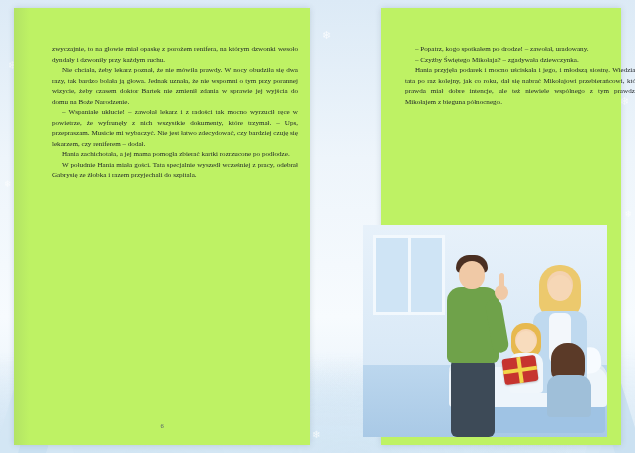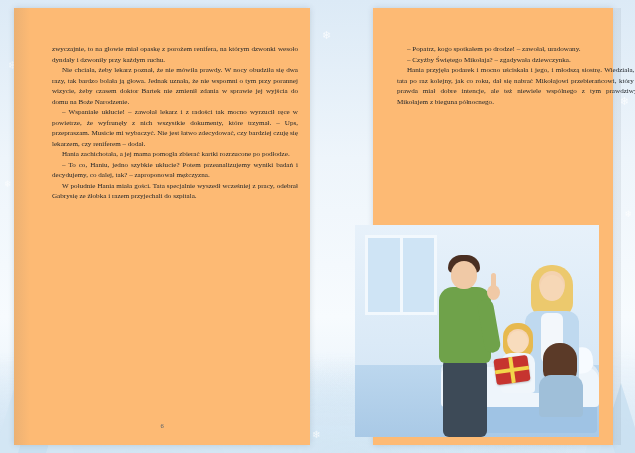--- a/index.html
+++ b/index.html
@@ -57,25 +57,25 @@
     opacity: .75;
     font-size: 11px;
     line-height: 1;
     font-family: "DejaVu Sans", sans-serif;
   }
   
   .sheet {
     position: absolute;
     top: 8px;
     height: 437px;
-    background: #fdba74;
+    background: #bef264;
     box-shadow: 0 0 6px rgba(60,80,100,.18);
   }
   .sheet.left  { left: 14px;  width: 296px; }
-  .sheet.right { right: 22px; width: 240px; }
+  .sheet.right { right: 14px; width: 240px; }
   .gutter-shadow-l {
     position: absolute; top: 8px; height: 437px; width: 16px;
     right: 14px;
     background: linear-gradient(90deg, rgba(0,0,0,0) 0%, rgba(80,95,110,.10) 100%);
     pointer-events: none;
   }
   .gutter-shadow-r {
     position: absolute; top: 8px; height: 437px; width: 16px;
     left: 14px;
     background: linear-gradient(270deg, rgba(0,0,0,0) 0%, rgba(80,95,110,.10) 100%);
@@ -252,21 +252,20 @@
   <span class="snow" style="right:6px;top:96px;">❄</span>
   <span class="snow" style="right:3px;top:210px;font-size:9px;">❄</span>
   <span class="snow" style="left:312px;top:430px;font-size:10px;">❄</span>
 
   <div class="sheet left">
     <div class="col left">
       <p>zwyczajnie, to na głowie miał opaskę z porożem renifera, na którym dzwonki wesoło dyndały i dzwoniły przy każdym ruchu.</p>
       <p class="ind">Nie chciała, żeby lekarz poznał, że nie mówiła prawdy. W nocy obudziła się dwa razy, tak bardzo bolała ją głowa. Jednak uznała, że nie wspomni o tym przy porannej wizycie, żeby czasem doktor Bartek nie zmienił zdania w sprawie jej wyjścia do domu na Boże Narodzenie.</p>
       <p class="ind">– Wspaniałe ukłucie! – zawołał lekarz i z radości tak mocno wyrzucił ręce w powietrze, że wyfrunęły z nich wszystkie dokumenty, które trzymał. – Ups, przepraszam. Musicie mi wybaczyć. Nie jest łatwo zdecydować, czy bardziej czuję się lekarzem, czy reniferem – dodał.</p>
       <p class="ind">Hania zachichotała, a jej mama pomogła zbierać kartki rozrzucone po podłodze.</p>
-      <p class="ind">– To co, Haniu, jedno szybkie ukłucie? Potem przeanalizujemy wyniki badań i decydujemy, co dalej, tak? – zaproponował mężczyzna.</p>
       <p class="ind">W południe Hania miała gości. Tata specjalnie wyszedł wcześniej z pracy, odebrał Gabrysię ze żłobka i razem przyjechali do szpitala.</p>
     </div>
     <div class="folio">6</div>
   </div>
   <div class="gutter-shadow-l"></div>
 
   <div class="sheet right">
     <div class="col right">
       <p class="ind">– Popatrz, kogo spotkałem po drodze! – zawołał, uradowany.</p>
       <p class="ind">– Czyżby Świętego Mikołaja? – zgadywała dziewczynka.</p>

